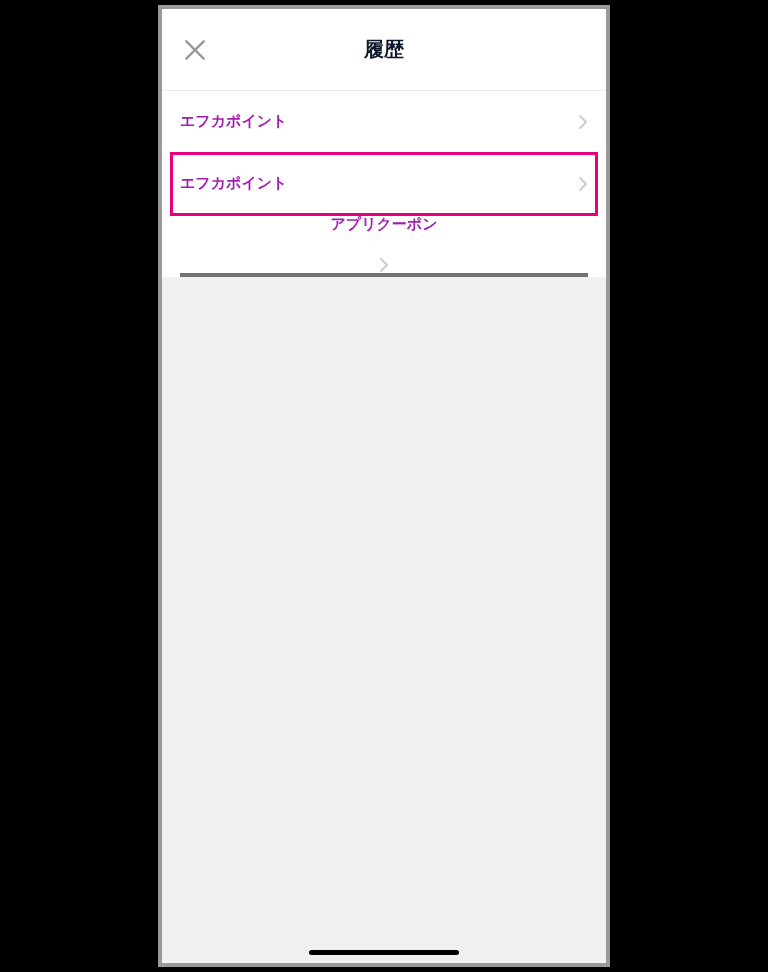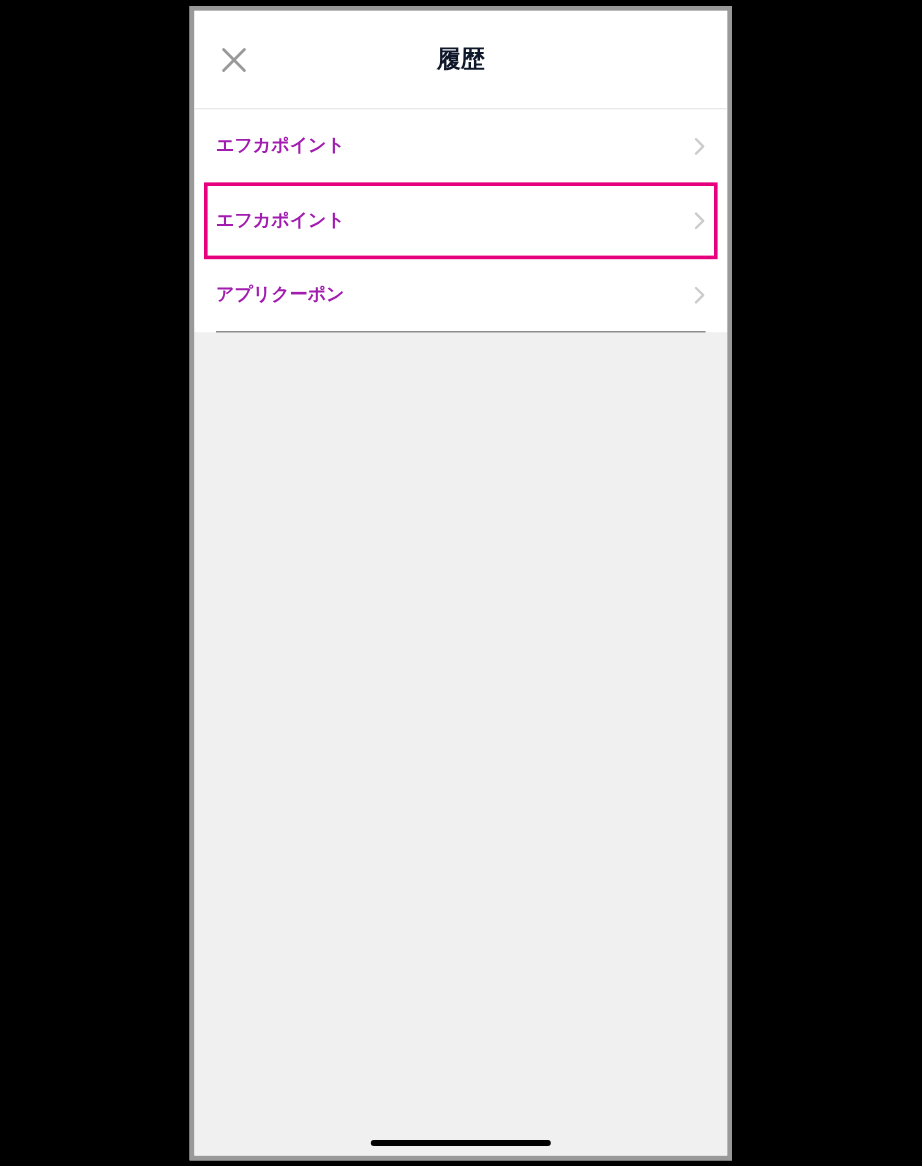--- a/index.html
+++ b/index.html
@@ -69,21 +69,22 @@
     }
     .list-item-inner {
       display: flex;
       align-items: center;
       justify-content: space-between;
       width: 100%;
       height: 100%;
       border-bottom: 1px solid #e8e8e8;
     }
     .list-item:last-child .list-item-inner {
-      border-bottom: 1px solid #737373;
+      border-bottom: 4px solid #737373;
+      flex-direction: column;
     }
     .list-item-label {
       font-size: 15px;
       color: #a21caf;
       font-weight: 700;
     }
     .chevron {
       width: 10px;
       height: 16px;
       flex-shrink: 0;

